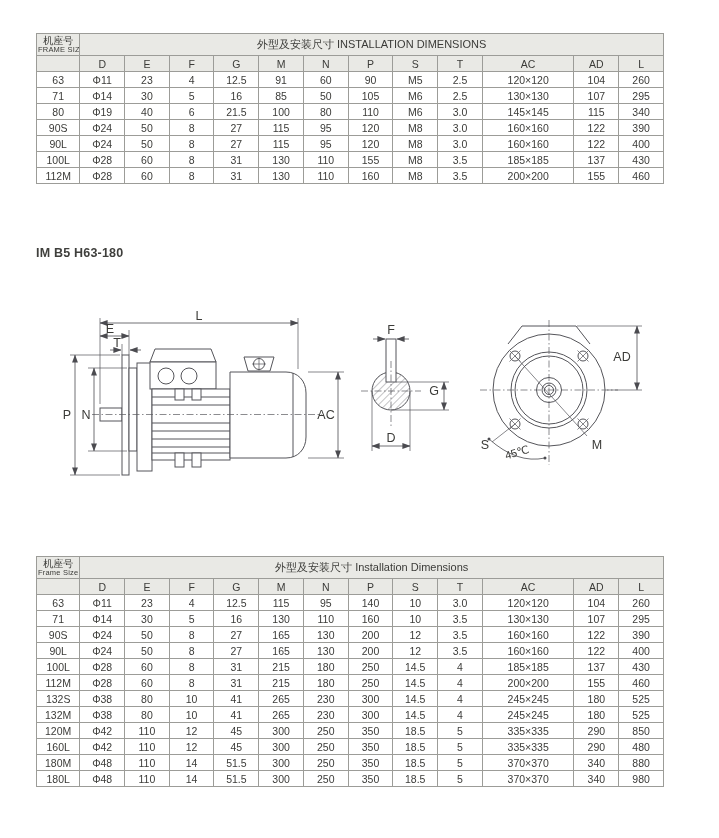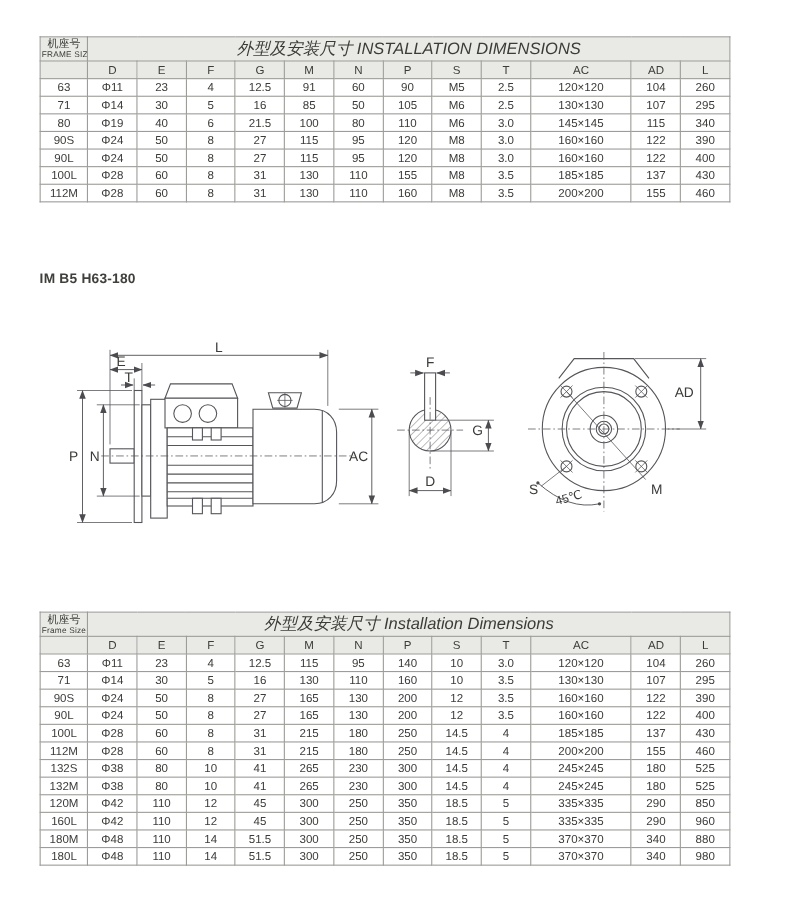--- a/index.html
+++ b/index.html
@@ -9,21 +9,21 @@
         table-layout:fixed;font-size:10.5px;color:#3b3b38;}
   #table-top{top:33px;}
   #table-bottom{top:556px;}
   table.dim-table td{border:1px solid #9c9c98;text-align:center;height:15px;
         padding:0 1px;overflow:hidden;white-space:nowrap;}
   tr.title-row td{background:#e9e9e5;height:21px;}
   tr.col-row td{background:#e9e9e5;}
   td.frame-cell{text-align:left;padding-left:4px;line-height:1;}
   .frame-zh{display:block;font-size:10px;}
   .frame-en{display:block;font-size:7.5px;margin-top:0px;letter-spacing:.2px;}
-  td.dim-title-cell{font-size:15px;font-style:italic;}
+  td.dim-title-cell{font-size:11px;}
   .col-frame{width:6.9%;}
   .col-std{width:7.12%;}
   .col-ac{width:14.6%;}
   .section-heading{position:absolute;left:36px;top:246px;font-size:12.5px;
         font-weight:bold;color:#3f3f3c;letter-spacing:.2px;}
   svg.diagram{position:absolute;left:30px;top:293px;}
   svg.diagram .s{stroke:#55555a;stroke-width:1;fill:#ffffff;}
   svg.diagram .sn{stroke:#55555a;stroke-width:1;fill:none;}
   svg.diagram .x{stroke:#55555a;stroke-width:.7;fill:none;}
   svg.diagram .d{stroke:#4b4b50;stroke-width:.8;fill:none;}
@@ -467,21 +467,21 @@
           <td>110</td>
           <td>12</td>
           <td>45</td>
           <td>300</td>
           <td>250</td>
           <td>350</td>
           <td>18.5</td>
           <td>5</td>
           <td>335×335</td>
           <td>290</td>
-          <td>960</td>
+          <td>480</td>
         </tr>
         <tr>
           <td>180M</td>
           <td>Φ48</td>
           <td>110</td>
           <td>14</td>
           <td>51.5</td>
           <td>300</td>
           <td>250</td>
           <td>350</td>

